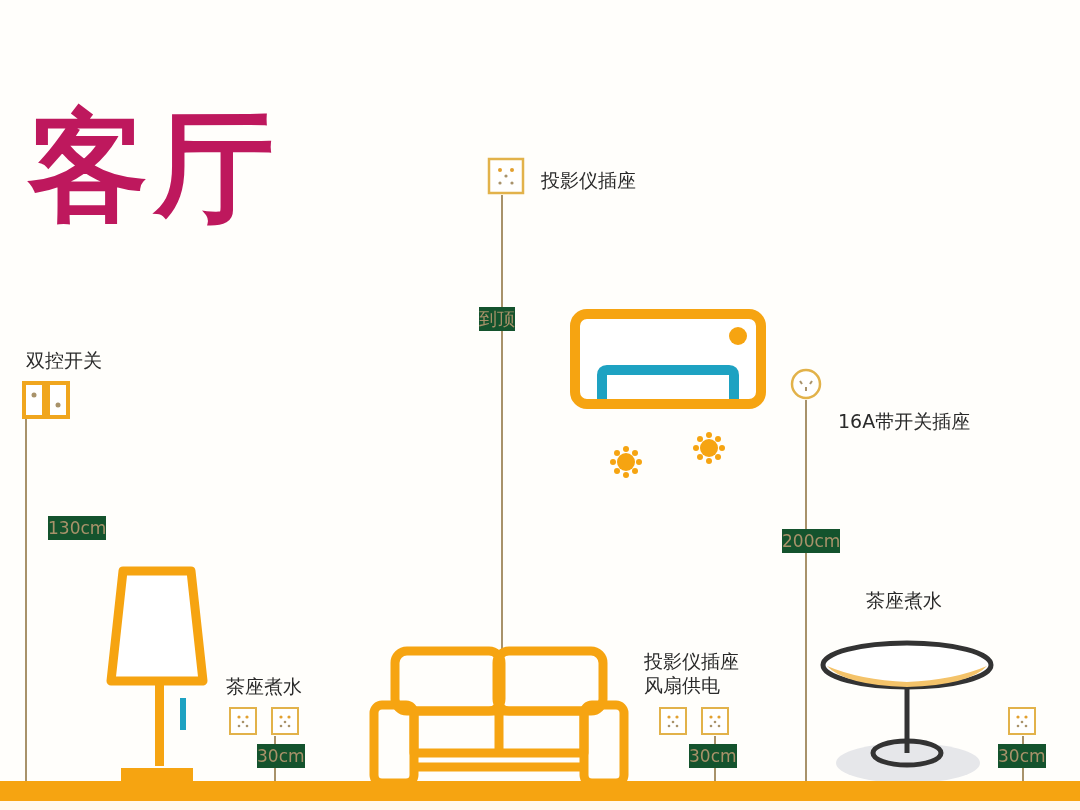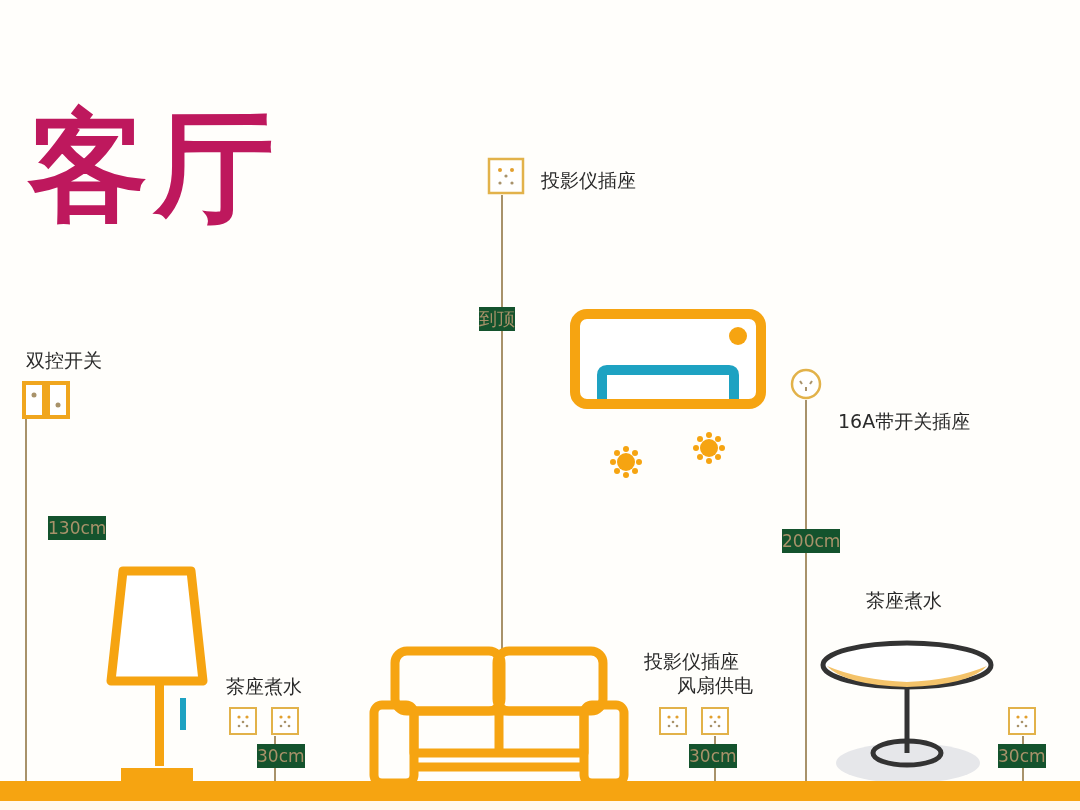--- a/index.html
+++ b/index.html
@@ -111,21 +111,21 @@
   <circle cx="17" cy="17" r="14" fill="#fff" stroke="#e2b24a" stroke-width="2.5"></circle>
   <line x1="11" y1="14" x2="13" y2="17" stroke="#a8926a" stroke-width="2"></line>
   <line x1="23" y1="14" x2="21" y2="17" stroke="#a8926a" stroke-width="2"></line>
   <line x1="17" y1="20" x2="17" y2="24" stroke="#a8926a" stroke-width="2"></line>
 </svg>
 <div class="abs label" style="left:838px;top:376px;margin-top:33px;">16A带开关插座</div>
 <div class="abs vline" style="left:805px;top:400px;height:381px;"></div>
 <div class="abs meas" style="left:782px;top:529px;">200cm</div>
 
 <div class="abs label" style="left:644px;top:649px;">投影仪插座</div>
-<div class="abs label" style="left:677px;top:673px;">风扇供电</div>
+<div class="abs label" style="left:644px;top:673px;">风扇供电</div>
 <svg style="left:659px;top:707px;" width="72" height="30">
   <g>
     <rect x="1" y="1" width="26" height="26" fill="#fff" stroke="#e2b24a" stroke-width="2"></rect>
     <circle cx="10" cy="10" r="1.6" fill="#e2a030"></circle>
       <circle cx="18" cy="10" r="1.6" fill="#e2a030"></circle>
     <circle cx="14" cy="15" r="1.3" fill="#a8926a"></circle>
       <circle cx="10" cy="19" r="1.3" fill="#a8926a"></circle>
       <circle cx="18" cy="19" r="1.3" fill="#a8926a"></circle>
   </g>
   <g transform="translate(42,0)">

